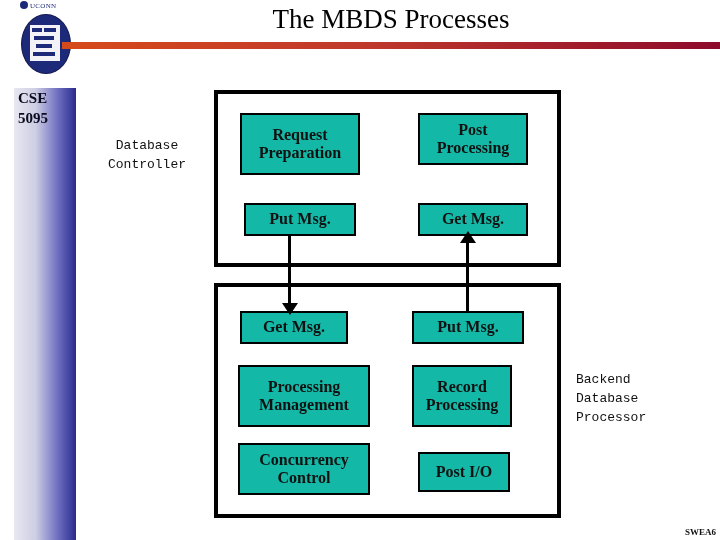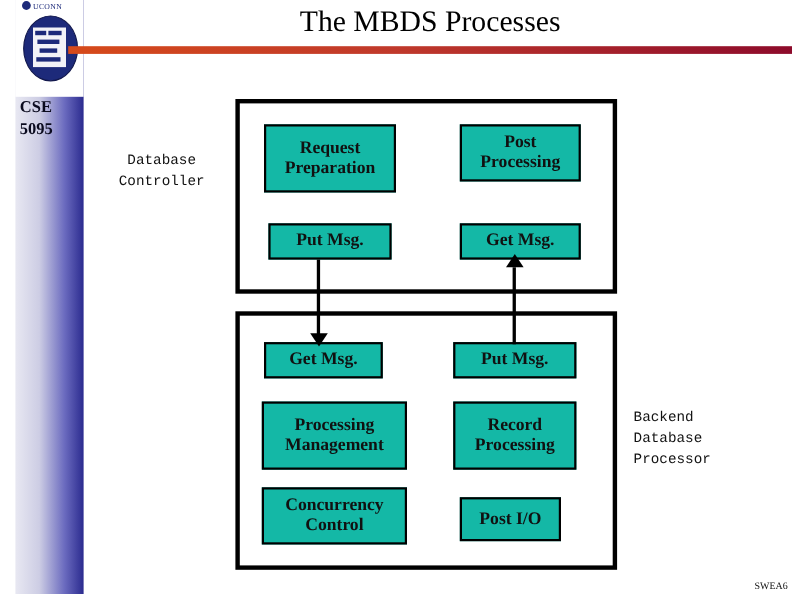--- a/index.html
+++ b/index.html
@@ -148,21 +148,21 @@
     line-height: 1.15;
   }
 
   #node-request-prep   { left: 240px; top: 113px; width: 120px; height: 62px; }
   #node-post-proc      { left: 418px; top: 113px; width: 110px; height: 52px; }
   #node-put-msg-top    { left: 244px; top: 203px; width: 112px; height: 33px; }
   #node-get-msg-top    { left: 418px; top: 203px; width: 110px; height: 33px; }
   #node-get-msg-bot    { left: 240px; top: 311px; width: 108px; height: 33px; }
   #node-put-msg-bot    { left: 412px; top: 311px; width: 112px; height: 33px; }
   #node-dir-mgmt       { left: 238px; top: 365px; width: 132px; height: 62px; }
-  #node-record-proc    { left: 412px; top: 365px; width: 112px; height: 62px; }
+  #node-record-proc    { left: 412px; top: 365px; width: 100px; height: 62px; }
   #node-concurrency    { left: 238px; top: 443px; width: 132px; height: 52px; }
   #node-disk-io        { left: 418px; top: 452px; width: 92px; height: 40px; }
 
   
   .line-v {
     position: absolute;
     width: 3px;
     background: #000000;
   }
   #arrow-down-line { left: 288px; top: 236px; height: 72px; }
@@ -198,21 +198,21 @@
   }
   #label-db-controller { left: 88px; top: 137px; width: 118px; }
   #label-backend { left: 576px; top: 371px; width: 148px; text-align: left; }
 
   #footer-code {
     position: absolute;
     right: 4px;
     bottom: 3px;
     font-family: "Liberation Serif", serif;
     font-size: 9px;
-    font-weight: normal;
+    font-weight: bold;
     color: #111111;
   }
 </style>
 </head>
 <body>
 
 <div id="sidebar">
   <div id="sidebar-top-band"></div>
 
   <div id="logo-wrap">

